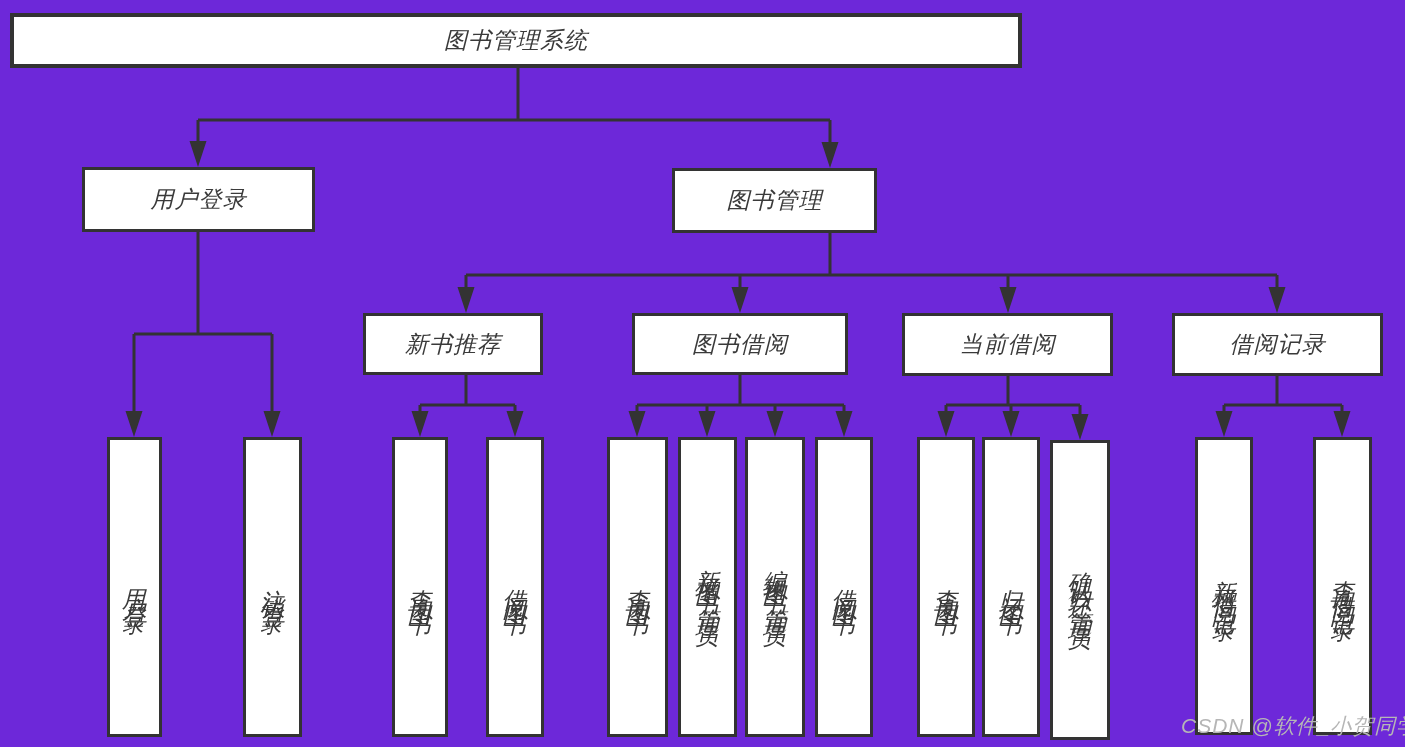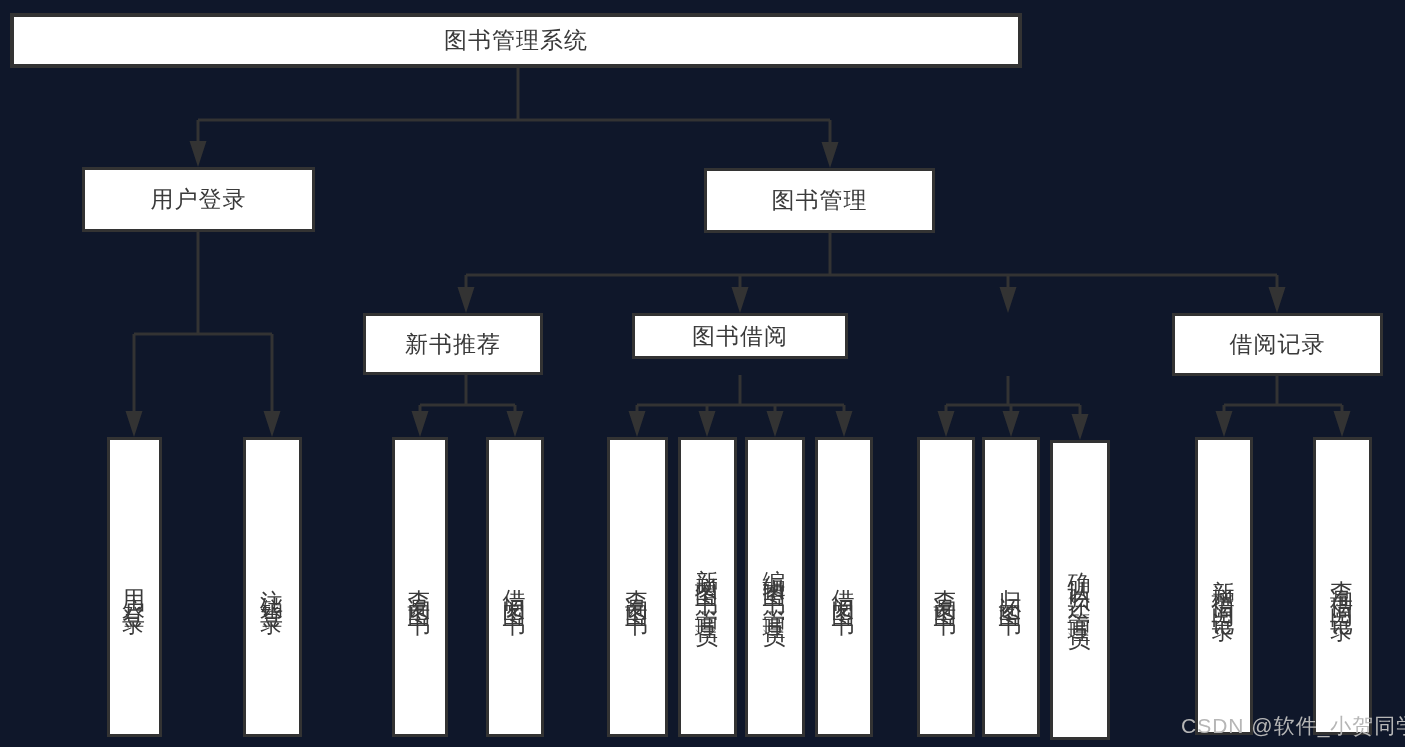--- a/index.html
+++ b/index.html
@@ -4,24 +4,25 @@
 <style>
   html, body {
     margin: 0;
     padding: 0;
     background: #ffffff;
   }
   #canvas {
     position: relative;
     width: 1405px;
     height: 747px;
-    background: #0f172a;
+    background: #6d28d9;
     overflow: hidden;
     font-family: "Liberation Sans", sans-serif;
     color: #333333;
+    font-style: italic;
   }
   #connectors {
     position: absolute;
     left: 0;
     top: 0;
     z-index: 1;
   }
   .node {
     position: absolute;
     box-sizing: border-box;
@@ -102,29 +103,32 @@
          M1333.5,411 L1350.5,411 L1342,437 Z"></path>
   </svg>
 
   <div class="node root" style="left:10px; top:13px; width:1012px; height:55px;">
     <span>图书管理系统</span>
   </div>
 
   <div class="node" style="left:82px; top:167px; width:233px; height:65px;">
     <span>用户登录</span>
   </div>
-  <div class="node" style="left:704px; top:168px; width:231px; height:65px;">
+  <div class="node" style="left:672px; top:168px; width:205px; height:65px;">
     <span>图书管理</span>
   </div>
 
   <div class="node" style="left:363px; top:313px; width:180px; height:62px;">
     <span>新书推荐</span>
   </div>
-  <div class="node" style="left:632px; top:313px; width:216px; height:46px;">
+  <div class="node" style="left:632px; top:313px; width:216px; height:62px;">
     <span>图书借阅</span>
+  </div>
+  <div class="node" style="left:902px; top:313px; width:211px; height:63px;">
+    <span>当前借阅</span>
   </div>
   <div class="node" style="left:1172px; top:313px; width:211px; height:63px;">
     <span>借阅记录</span>
   </div>
 
   <div class="node vbox" style="left:107px; top:437px; width:55px; height:300px;">
     <span>用户登录</span>
   </div>
   <div class="node vbox" style="left:243px; top:437px; width:59px; height:300px;">
     <span>注销登录</span>

